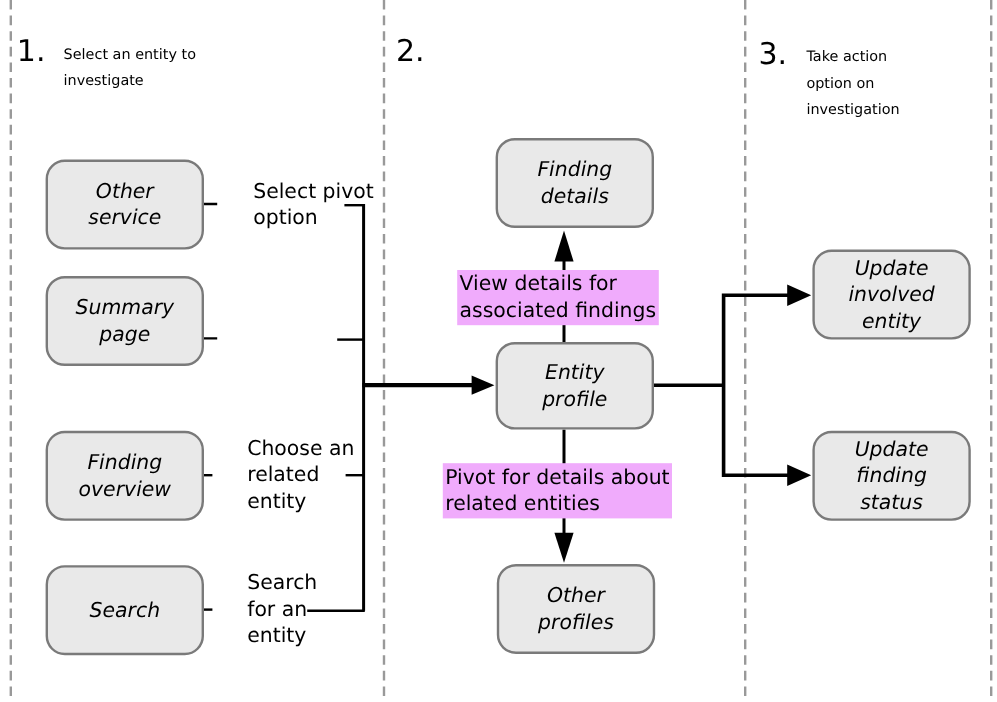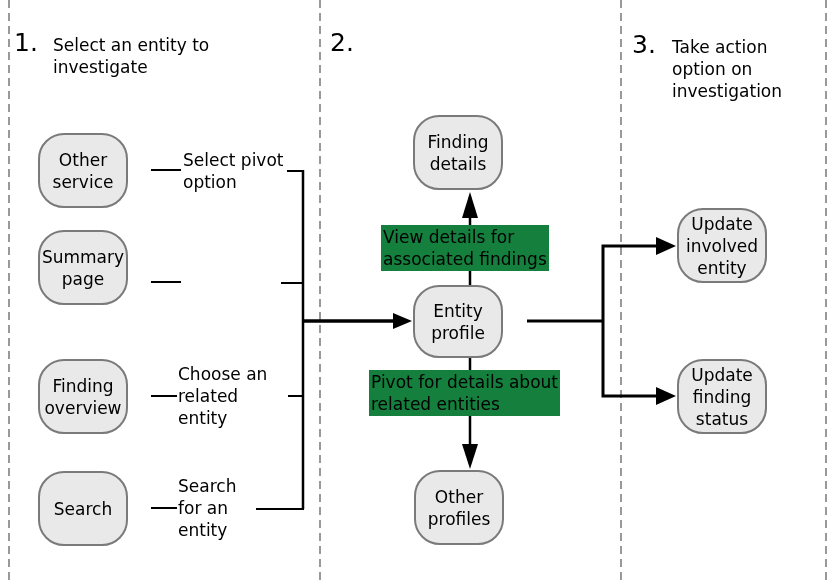--- a/index.html
+++ b/index.html
@@ -24,45 +24,47 @@
   .mid{stroke:var(--arrow);stroke-width:2.5;fill:none;}
   .branch{stroke:var(--arrow);stroke-width:3;fill:none;stroke-linejoin:miter;}
   .main{stroke:var(--arrow);stroke-width:3.5;fill:none;}
   .head{fill:var(--arrow);stroke:none;}
   .num{
     position:absolute;z-index:1;
     font-size:25px;line-height:25px;font-weight:400;
   }
   .htitle{
     position:absolute;z-index:1;
-    font-size:17px;line-height:22px;
+    font-size:12px;line-height:22px;
     white-space:pre-line;
   }
   .node{
     position:absolute;z-index:2;
-    width:90px;height:75px;
+    width:132px;height:75px;
     box-sizing:border-box;
     background:var(--node-fill);
     border:2px solid var(--node-border);
-    border-radius:26px;
+    border-radius:16px;
     display:flex;align-items:center;justify-content:center;
     text-align:center;
     font-size:17px;line-height:22px;
     white-space:pre-line;
+    font-style:italic;
   }
   .sidelabel{
     position:absolute;z-index:1;
     font-size:17px;line-height:22px;
     white-space:pre-line;
+    margin-left:28px;
   }
   .flowlabel{
     position:absolute;z-index:1;
     font-size:17px;line-height:22px;
     white-space:pre-line;
-    background:#15803d;
+    background:#f0abfc;
     padding:1px 2px;
   }
 </style>
 </head>
 <body>
 
 <div class="canvas">
 
   <svg width="831" height="585" viewBox="0 0 831 585">
 
@@ -128,21 +130,21 @@
 
   <div class="node" style="left:413px;top:115px">Finding
 details</div>
   <div class="node" style="left:413px;top:285px;height:73px">Entity
 profile</div>
   <div class="node" style="left:414px;top:470px">Other
 profiles</div>
 
   <div class="flowlabel" style="left:381px;top:225px">View details for
 associated findings</div>
-  <div class="flowlabel" style="left:369px;top:370px">Pivot for details about
+  <div class="flowlabel" style="left:369px;top:386px">Pivot for details about
 related entities</div>
 
   <div class="node" style="left:677px;top:208px">Update
 involved
 entity</div>
   <div class="node" style="left:677px;top:359px">Update
 finding
 status</div>
 
 </div>

